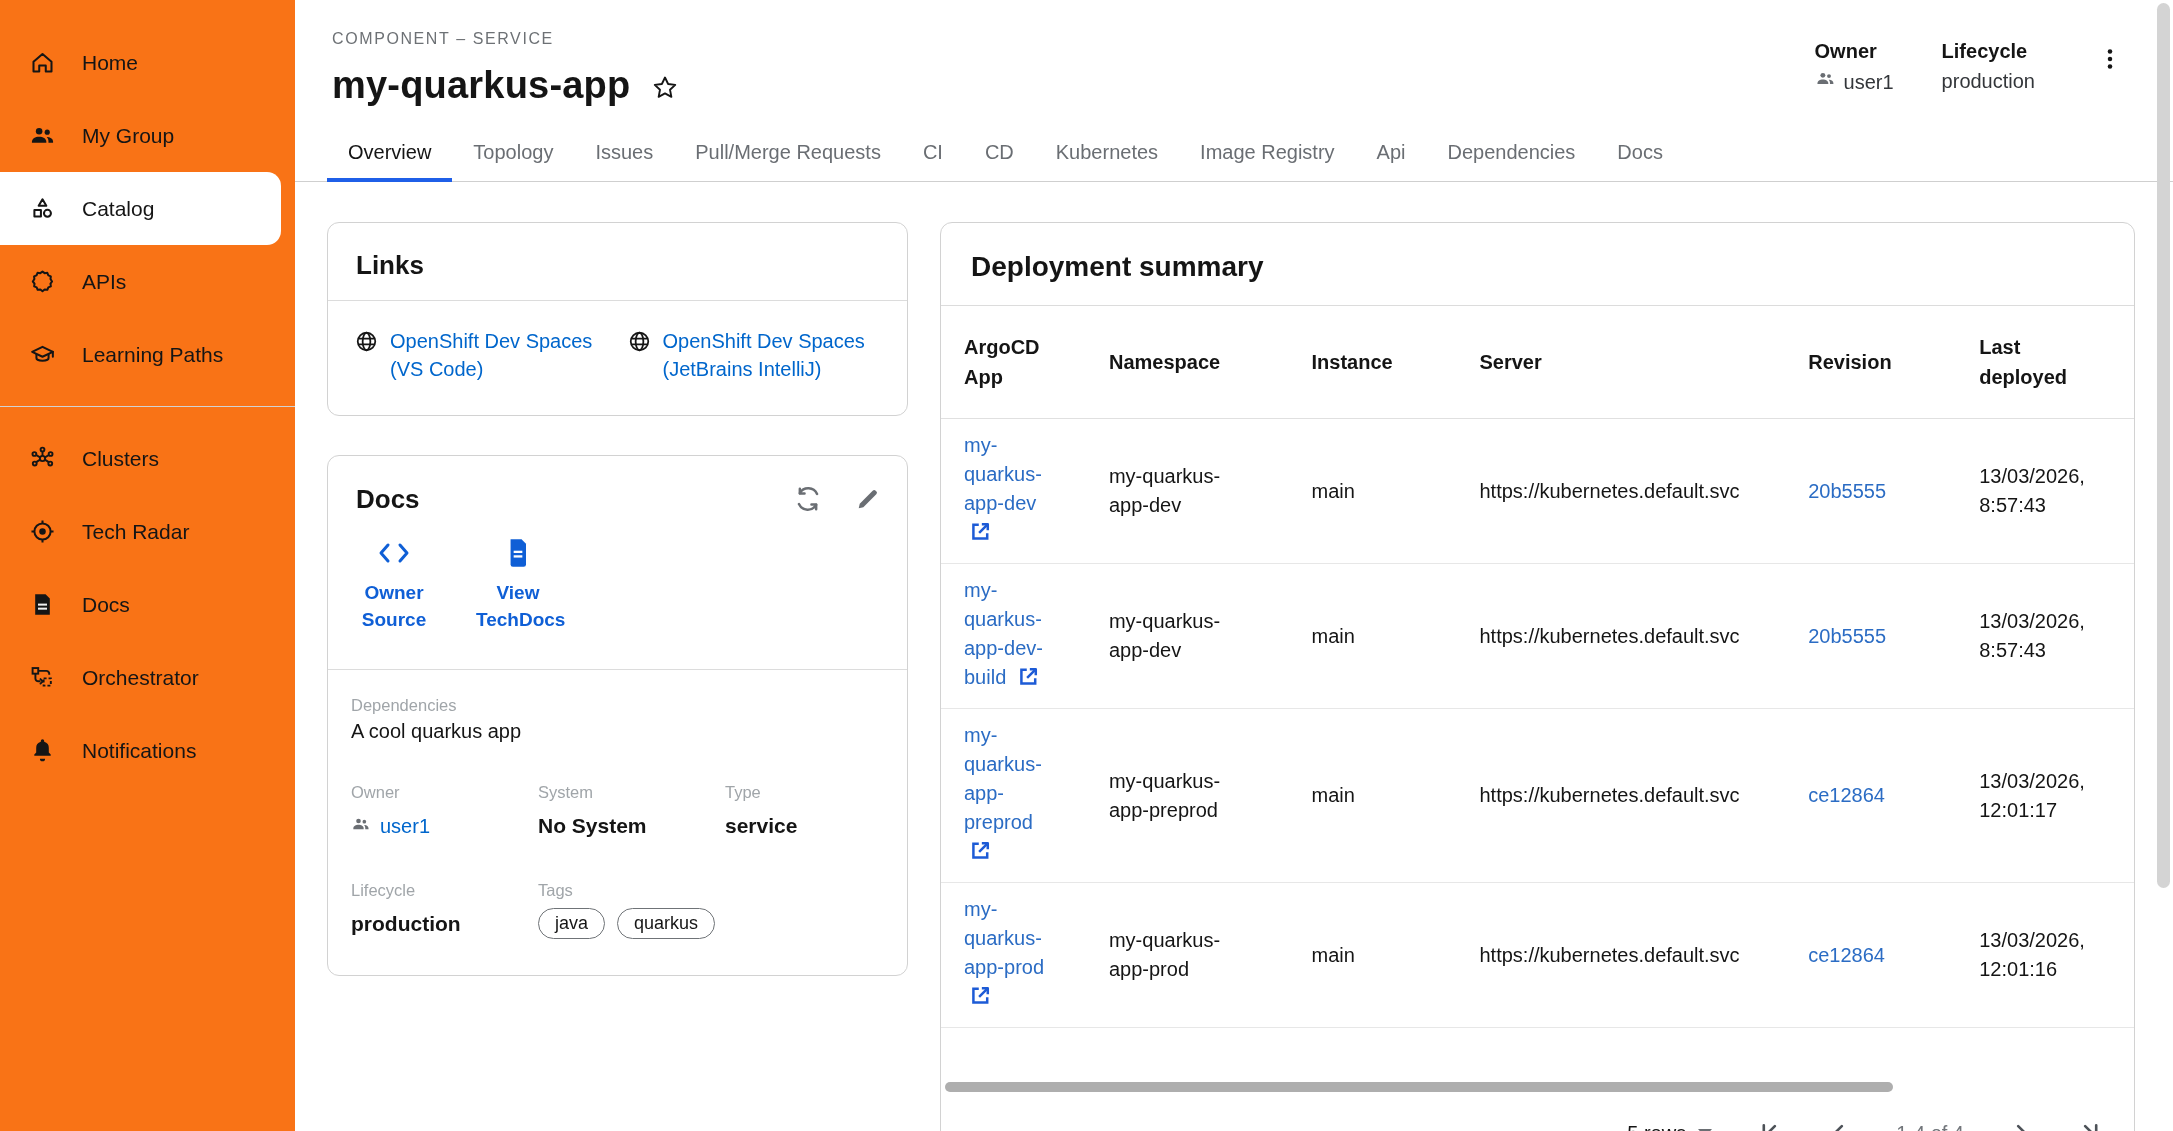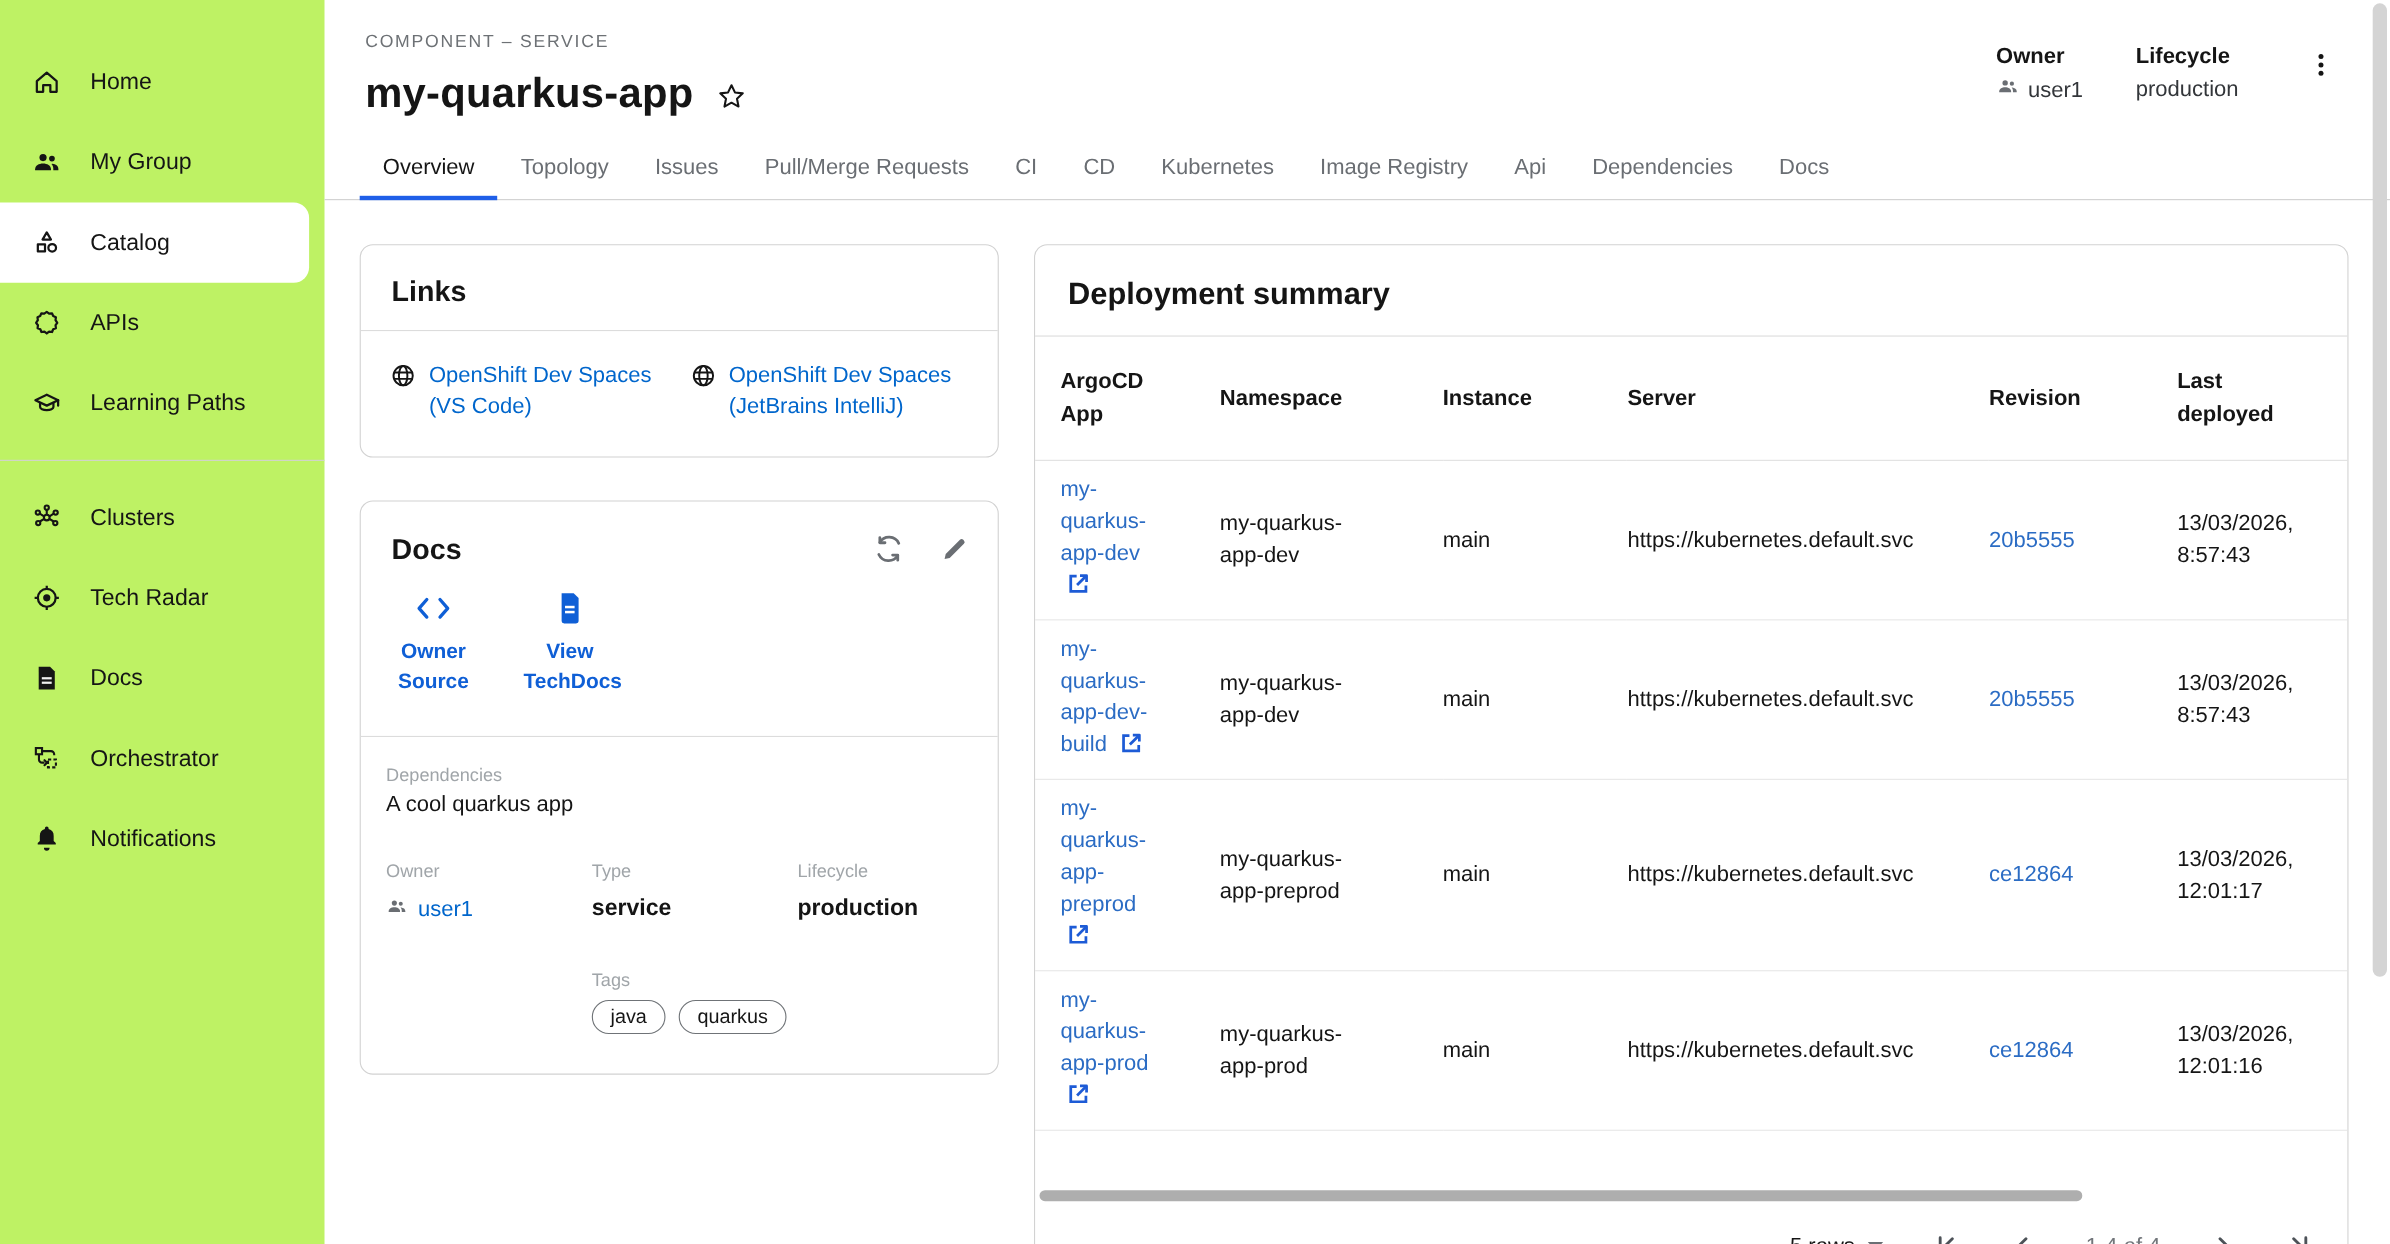--- a/index.html
+++ b/index.html
@@ -2,21 +2,21 @@
 <html><head>
 <meta charset="utf-8">
 <style>
   * { margin:0; padding:0; box-sizing:border-box; }
   html,body { width:2173px; height:1131px; overflow:hidden; background:#fff;
     font-family:"Liberation Sans", sans-serif; color:#151515; }
 
   .page { position:relative; width:2173px; height:1131px; display:flex; }
 
   
-  .sidebar { width:295px; height:100%; background:#bef264; flex:none; padding-top:38px; }
+  .sidebar { width:295px; height:100%; background:#f97316; flex:none; padding-top:26px; }
   .side-item { display:flex; align-items:center; gap:26px; height:73px; padding-left:29px;
     font-size:21px; color:#151515; cursor:pointer; }
   .side-item .ic { width:27px; height:27px; flex:none; display:flex; align-items:center; justify-content:center; }
   .side-item .ic svg { width:27px; height:27px; }
   .side-item.active { background:#ffffff; width:281px; border-radius:0 14px 14px 0; }
   .side-divider { border-top:1px solid #d2d2d2; margin:15px 0; }
 
   
   .main { flex:1; display:flex; flex-direction:column; min-width:0; }
 
@@ -346,20 +346,24 @@
                   <span>
                     <svg width="20" height="20" viewBox="0 0 24 24" fill="#6a6e73">
                         <circle cx="9" cy="8.4" r="2.8"></circle>
                         <circle cx="16" cy="9.2" r="2.2"></circle>
                         <path d="M2.8 17.4c0-2.8 2.9-4.4 6.2-4.4s6.2 1.6 6.2 4.4v.8H2.8z"></path>
                         <path d="M16.4 13.3c2.5.3 4.6 1.6 4.6 3.9v1h-3.9v-1.1c0-1.5-.4-2.8-1.4-3.8z"></path>
                       </svg>
                   </span>
                   <span class="owner-link">user1</span>
                 </div>
+              </div>
+              <div>
+                <div class="f-label">System</div>
+                <div class="f-value bold">No System</div>
               </div>
               <div>
                 <div class="f-label">Type</div>
                 <div class="f-value bold">service</div>
               </div>
               <div>
                 <div class="f-label">Lifecycle</div>
                 <div class="f-value bold">production</div>
               </div>
               <div style="grid-column:2 / span 2;">

